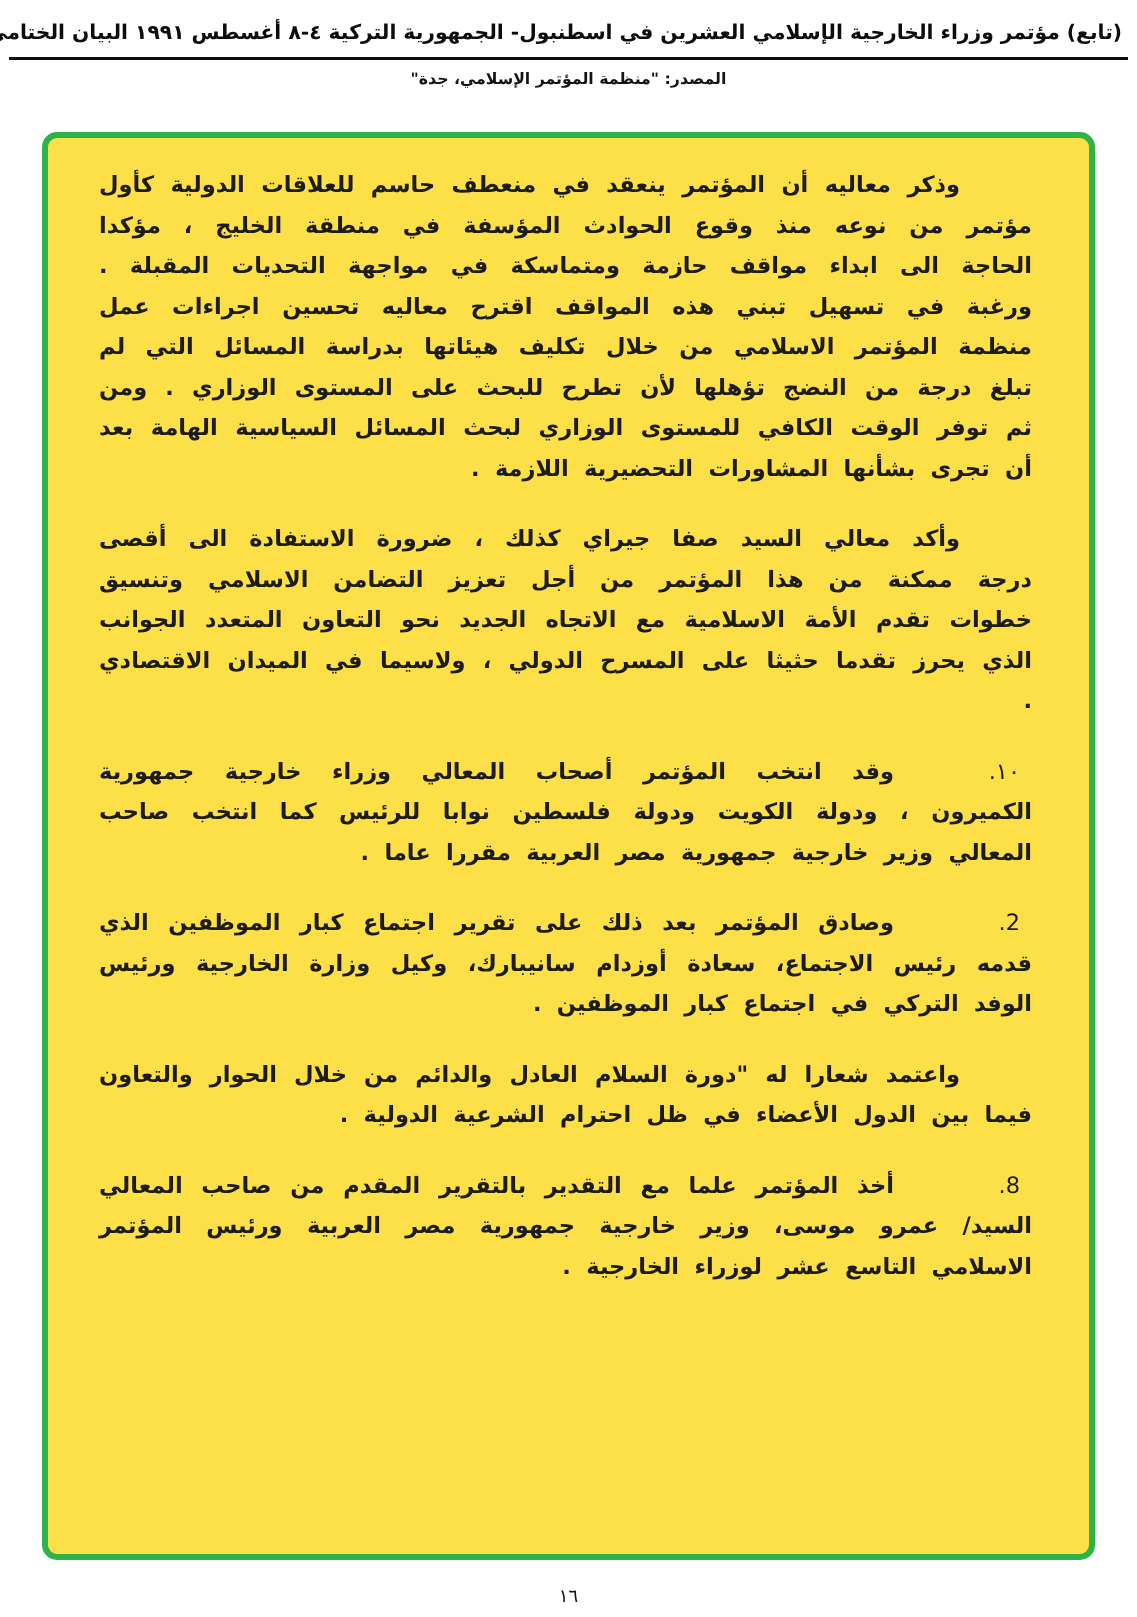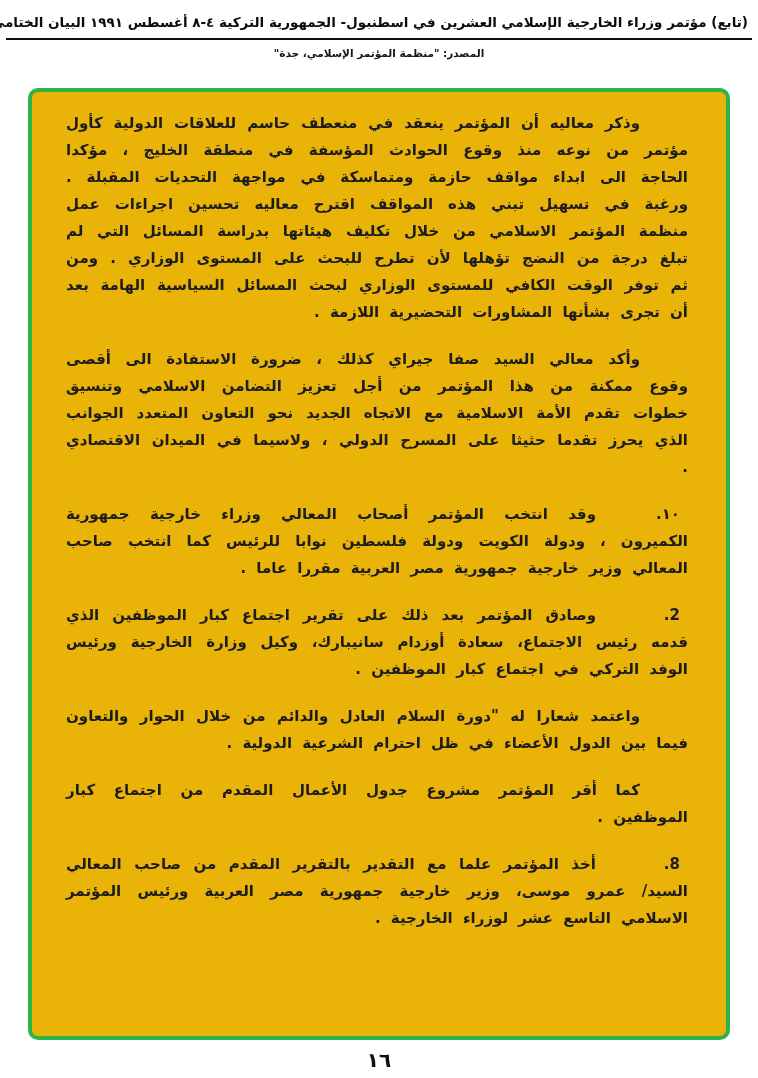--- a/index.html
+++ b/index.html
@@ -33,89 +33,86 @@
 
   
   .content-box {
     position: absolute;
     left: 28px; right: 28px; top: 88px; bottom: 38px;
     border: 4px solid #2db34a;
     border-radius: 10px;
     padding: 18px 38px 10px 34px;
     direction: rtl;
     overflow: hidden;
-    background: #eab308;
+    background: #fde047;
   }
 
   .para {
     position: relative;
     font-size: 15px;
     font-weight: bold;
     line-height: 27px;
     text-align: justify;
     word-spacing: 5px;
     margin-bottom: 20px;
     text-indent: 48px;
     color: #1c1c1c;
   }
   .para:last-child { margin-bottom: 0; }
   .para.numbered { text-indent: 92px; }
   .para .marker {
     position: absolute;
     right: 8px; top: 0;
     text-indent: 0;
-    font-weight: bold;
+    font-weight: normal;
   }
 
   
   .page-footer {
     position: absolute;
     left: 0; right: 0; bottom: 6px;
     text-align: center;
   }
   .page-number {
-    font-size: 20px; font-weight: bold; color: #101010;
+    font-size: 12px; font-weight: normal; color: #101010;
   }
 </style>
 </head>
 <body>
 
 <div class="page">
 
   <div class="doc-title">(تابع) مؤتمر وزراء الخارجية الإسلامي العشرين في اسطنبول- الجمهورية التركية ٤-٨ أغسطس ١٩٩١ البيان الختامي</div>
 
   <div class="source-line">المصدر: "منظمة المؤتمر الإسلامي، جدة"</div>
 
   <div class="content-box">
 
     <div class="para">
       <span class="ptext">وذكر معاليه أن المؤتمر ينعقد في منعطف حاسم للعلاقات الدولية كأول مؤتمر من نوعه منذ وقوع الحوادث المؤسفة في منطقة الخليج ، مؤكدا الحاجة الى ابداء مواقف حازمة ومتماسكة في مواجهة التحديات المقبلة . ورغبة في تسهيل تبني هذه المواقف اقترح معاليه تحسين اجراءات عمل منظمة المؤتمر الاسلامي من خلال تكليف هيئاتها بدراسة المسائل التي لم تبلغ درجة من النضج تؤهلها لأن تطرح للبحث على المستوى الوزاري . ومن ثم توفر الوقت الكافي للمستوى الوزاري لبحث المسائل السياسية الهامة بعد أن تجرى بشأنها المشاورات التحضيرية اللازمة .</span>
     </div>
 
     <div class="para">
-      <span class="ptext">وأكد معالي السيد صفا جيراي كذلك ، ضرورة الاستفادة الى أقصى وقوع ممكنة من هذا المؤتمر من أجل تعزيز التضامن الاسلامي وتنسيق خطوات تقدم الأمة الاسلامية مع الاتجاه الجديد نحو التعاون المتعدد الجوانب الذي يحرز تقدما حثيثا على المسرح الدولي ، ولاسيما في الميدان الاقتصادي .</span>
+      <span class="ptext">وأكد معالي السيد صفا جيراي كذلك ، ضرورة الاستفادة الى أقصى درجة ممكنة من هذا المؤتمر من أجل تعزيز التضامن الاسلامي وتنسيق خطوات تقدم الأمة الاسلامية مع الاتجاه الجديد نحو التعاون المتعدد الجوانب الذي يحرز تقدما حثيثا على المسرح الدولي ، ولاسيما في الميدان الاقتصادي .</span>
     </div>
 
     <div class="para numbered">
       <span class="marker">١٠.</span>
       <span class="ptext">وقد انتخب المؤتمر أصحاب المعالي وزراء خارجية جمهورية الكميرون ، ودولة الكويت ودولة فلسطين نوابا للرئيس كما انتخب صاحب المعالي وزير خارجية جمهورية مصر العربية مقررا عاما .</span>
     </div>
 
     <div class="para numbered">
       <span class="marker">2.</span>
       <span class="ptext">وصادق المؤتمر بعد ذلك على تقرير اجتماع كبار الموظفين الذي قدمه رئيس الاجتماع، سعادة أوزدام سانيبارك، وكيل وزارة الخارجية ورئيس الوفد التركي في اجتماع كبار الموظفين .</span>
     </div>
 
     <div class="para">
       <span class="ptext">واعتمد شعارا له "دورة السلام العادل والدائم من خلال الحوار والتعاون فيما بين الدول الأعضاء في ظل احترام الشرعية الدولية .</span>
     </div>
 
-    <div class="para">
-      <span class="ptext">كما أقر المؤتمر مشروع جدول الأعمال المقدم من اجتماع كبار الموظفين .</span>
-    </div>
 
     <div class="para numbered">
       <span class="marker">8.</span>
       <span class="ptext">أخذ المؤتمر علما مع التقدير بالتقرير المقدم من صاحب المعالي السيد/ عمرو موسى، وزير خارجية جمهورية مصر العربية ورئيس المؤتمر الاسلامي التاسع عشر لوزراء الخارجية .</span>
     </div>
 
   </div>
 
   <div class="page-footer">
     <span class="page-number">١٦</span>

